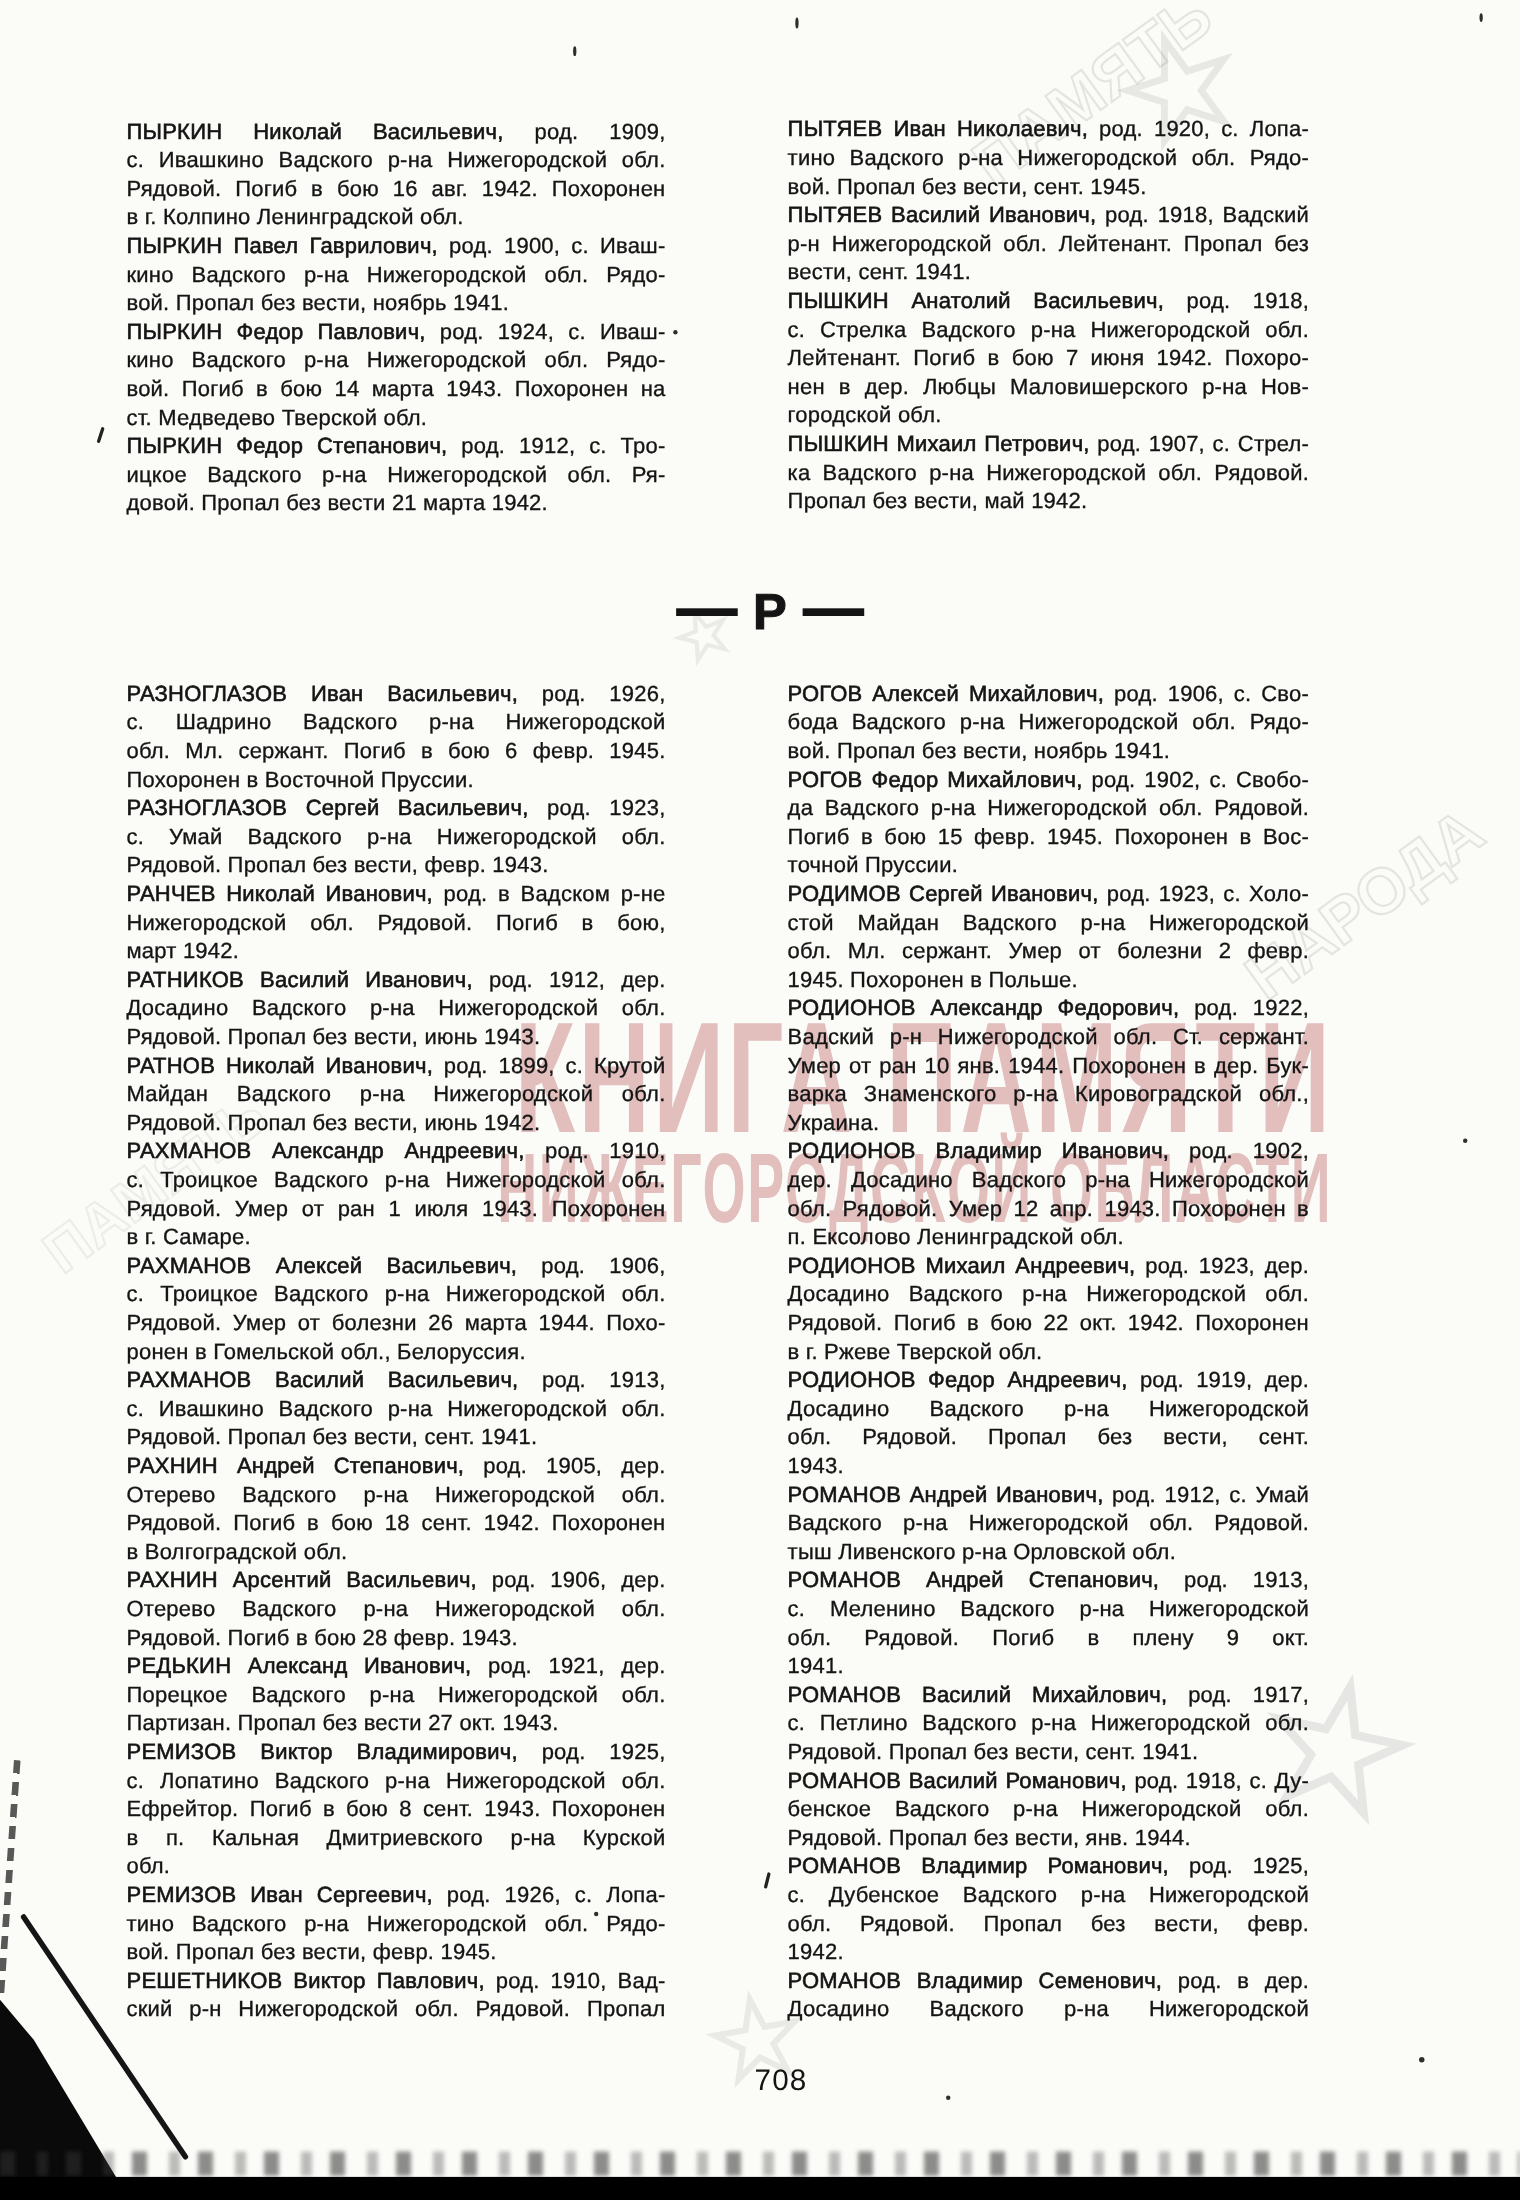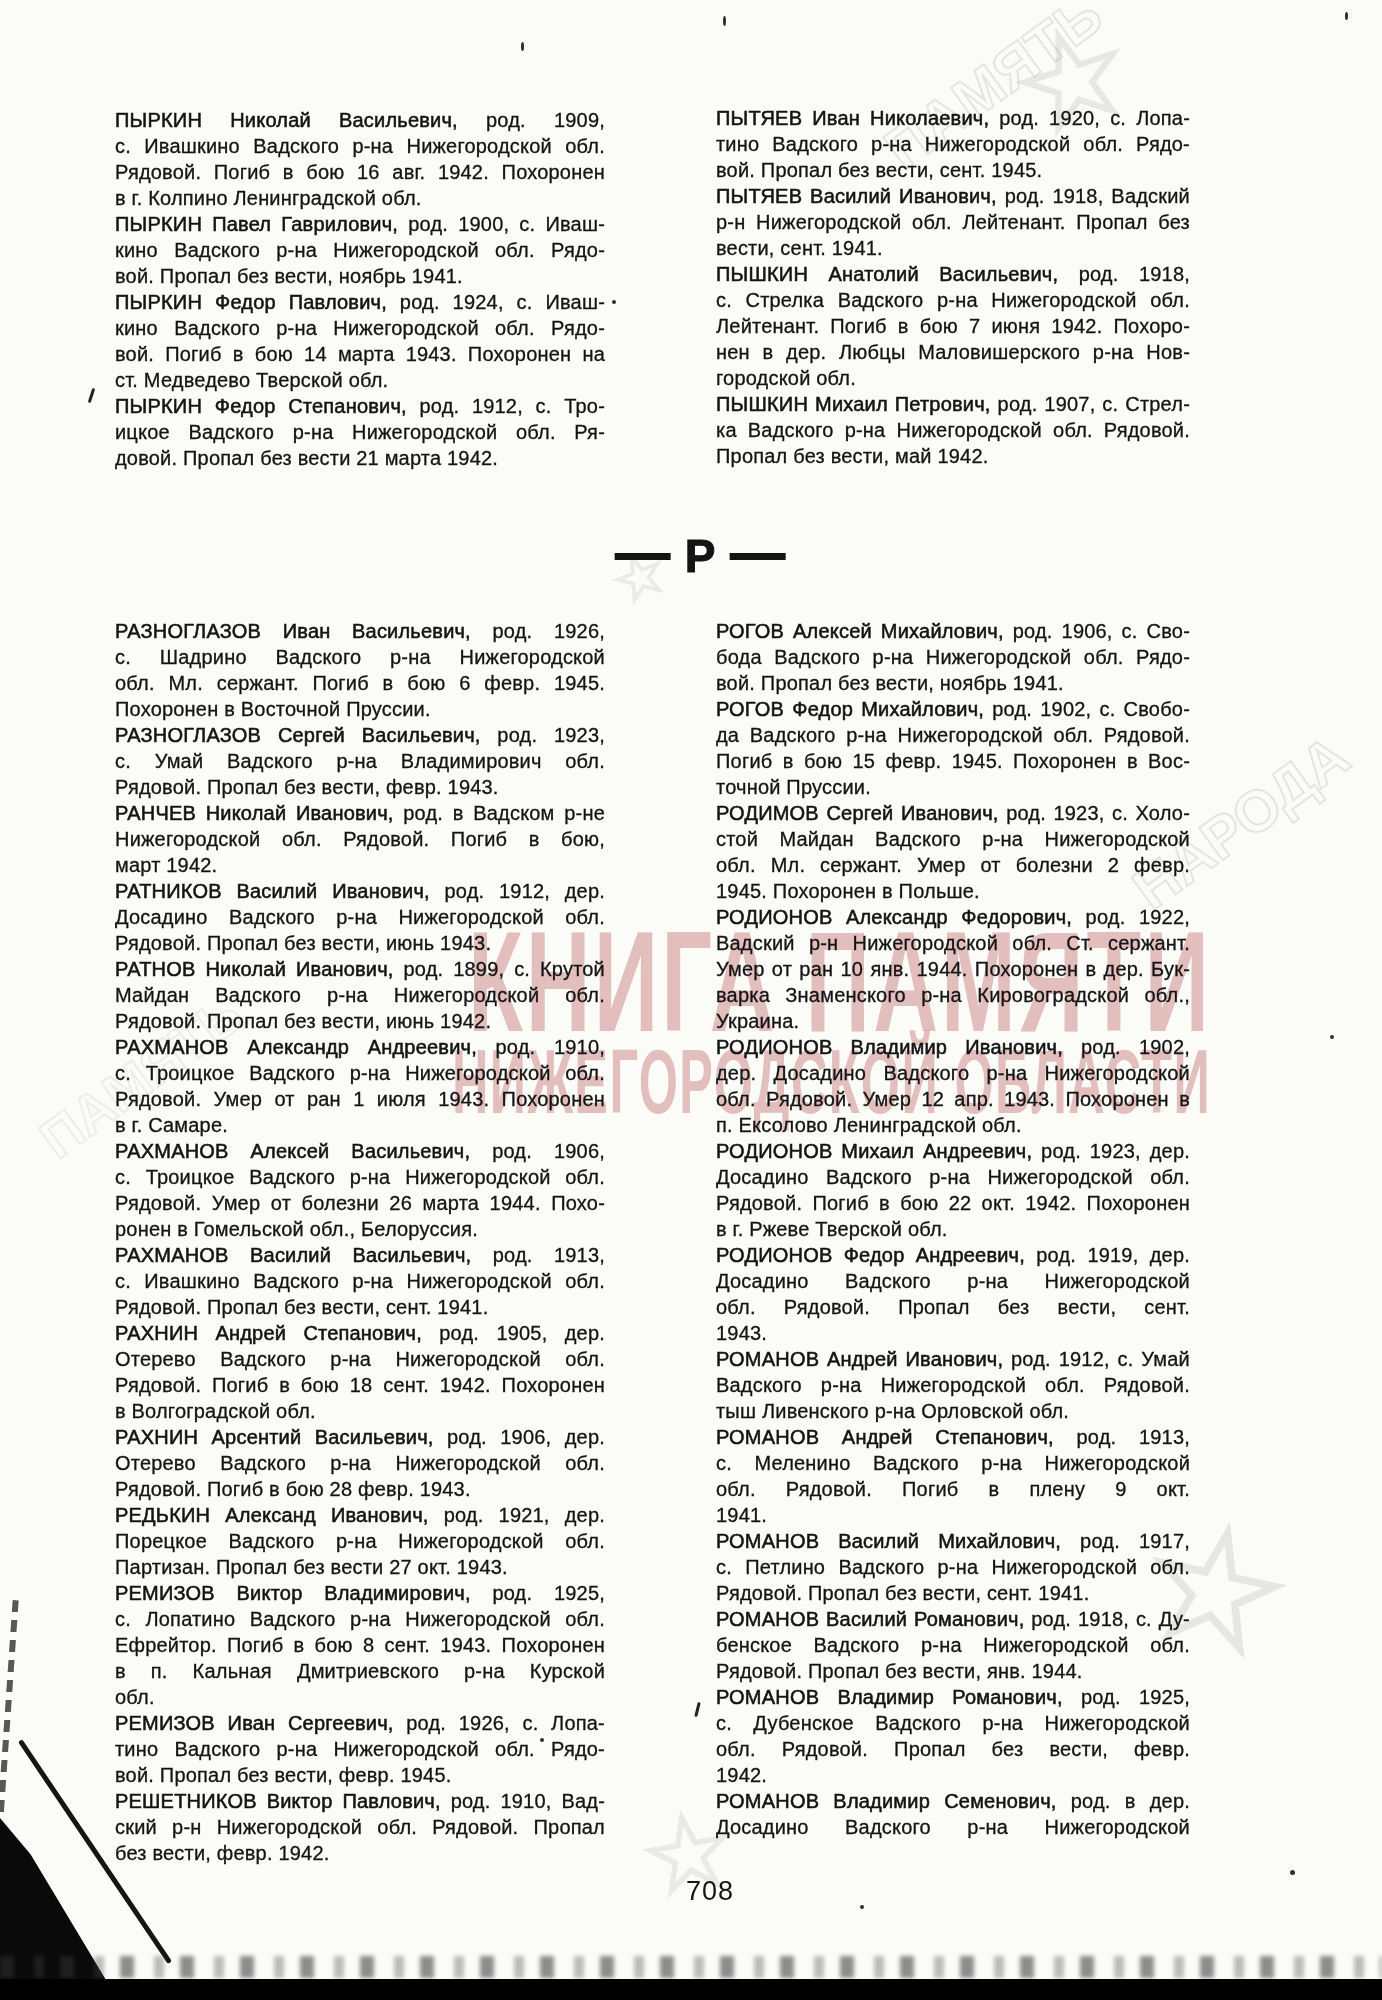--- a/index.html
+++ b/index.html
@@ -124,21 +124,21 @@
 
   <div class="col col-main-left">
       <div>
         <div class="line"><span class="name">РАЗНОГЛАЗОВ Иван Васильевич,</span> род. 1926,</div>
         <div class="line">с. Шадрино Вадского р-на Нижегородской</div>
         <div class="line">обл. Мл. сержант. Погиб в бою 6 февр. 1945.</div>
         <div class="line end">Похоронен в Восточной Пруссии.</div>
       </div>
       <div>
         <div class="line"><span class="name">РАЗНОГЛАЗОВ Сергей Васильевич,</span> род. 1923,</div>
-        <div class="line">с. Умай Вадского р-на Владимирович обл.</div>
+        <div class="line">с. Умай Вадского р-на Нижегородской обл.</div>
         <div class="line end">Рядовой. Пропал без вести, февр. 1943.</div>
       </div>
       <div>
         <div class="line"><span class="name">РАНЧЕВ Николай Иванович,</span> род. в Вадском р-не</div>
         <div class="line">Нижегородской обл. Рядовой. Погиб в бою,</div>
         <div class="line end">март 1942.</div>
       </div>
       <div>
         <div class="line"><span class="name">РАТНИКОВ Василий Иванович,</span> род. 1912, дер.</div>
         <div class="line">Досадино Вадского р-на Нижегородской обл.</div>
@@ -190,21 +190,20 @@
         <div class="line end">обл.</div>
       </div>
       <div>
         <div class="line"><span class="name">РЕМИЗОВ Иван Сергеевич,</span> род. 1926, с. Лопа-</div>
         <div class="line">тино Вадского р-на Нижегородской обл. Рядо-</div>
         <div class="line end">вой. Пропал без вести, февр. 1945.</div>
       </div>
       <div>
         <div class="line"><span class="name">РЕШЕТНИКОВ Виктор Павлович,</span> род. 1910, Вад-</div>
         <div class="line">ский р-н Нижегородской обл. Рядовой. Пропал</div>
-        <div class="line end">без вести, февр. 1942.</div>
       </div>
     </div>
   <div class="col col-main-right">
       <div>
         <div class="line"><span class="name">РОГОВ Алексей Михайлович,</span> род. 1906, с. Сво-</div>
         <div class="line">бода Вадского р-на Нижегородской обл. Рядо-</div>
         <div class="line end">вой. Пропал без вести, ноябрь 1941.</div>
       </div>
       <div>
         <div class="line"><span class="name">РОГОВ Федор Михайлович,</span> род. 1902, с. Свобо-</div>

